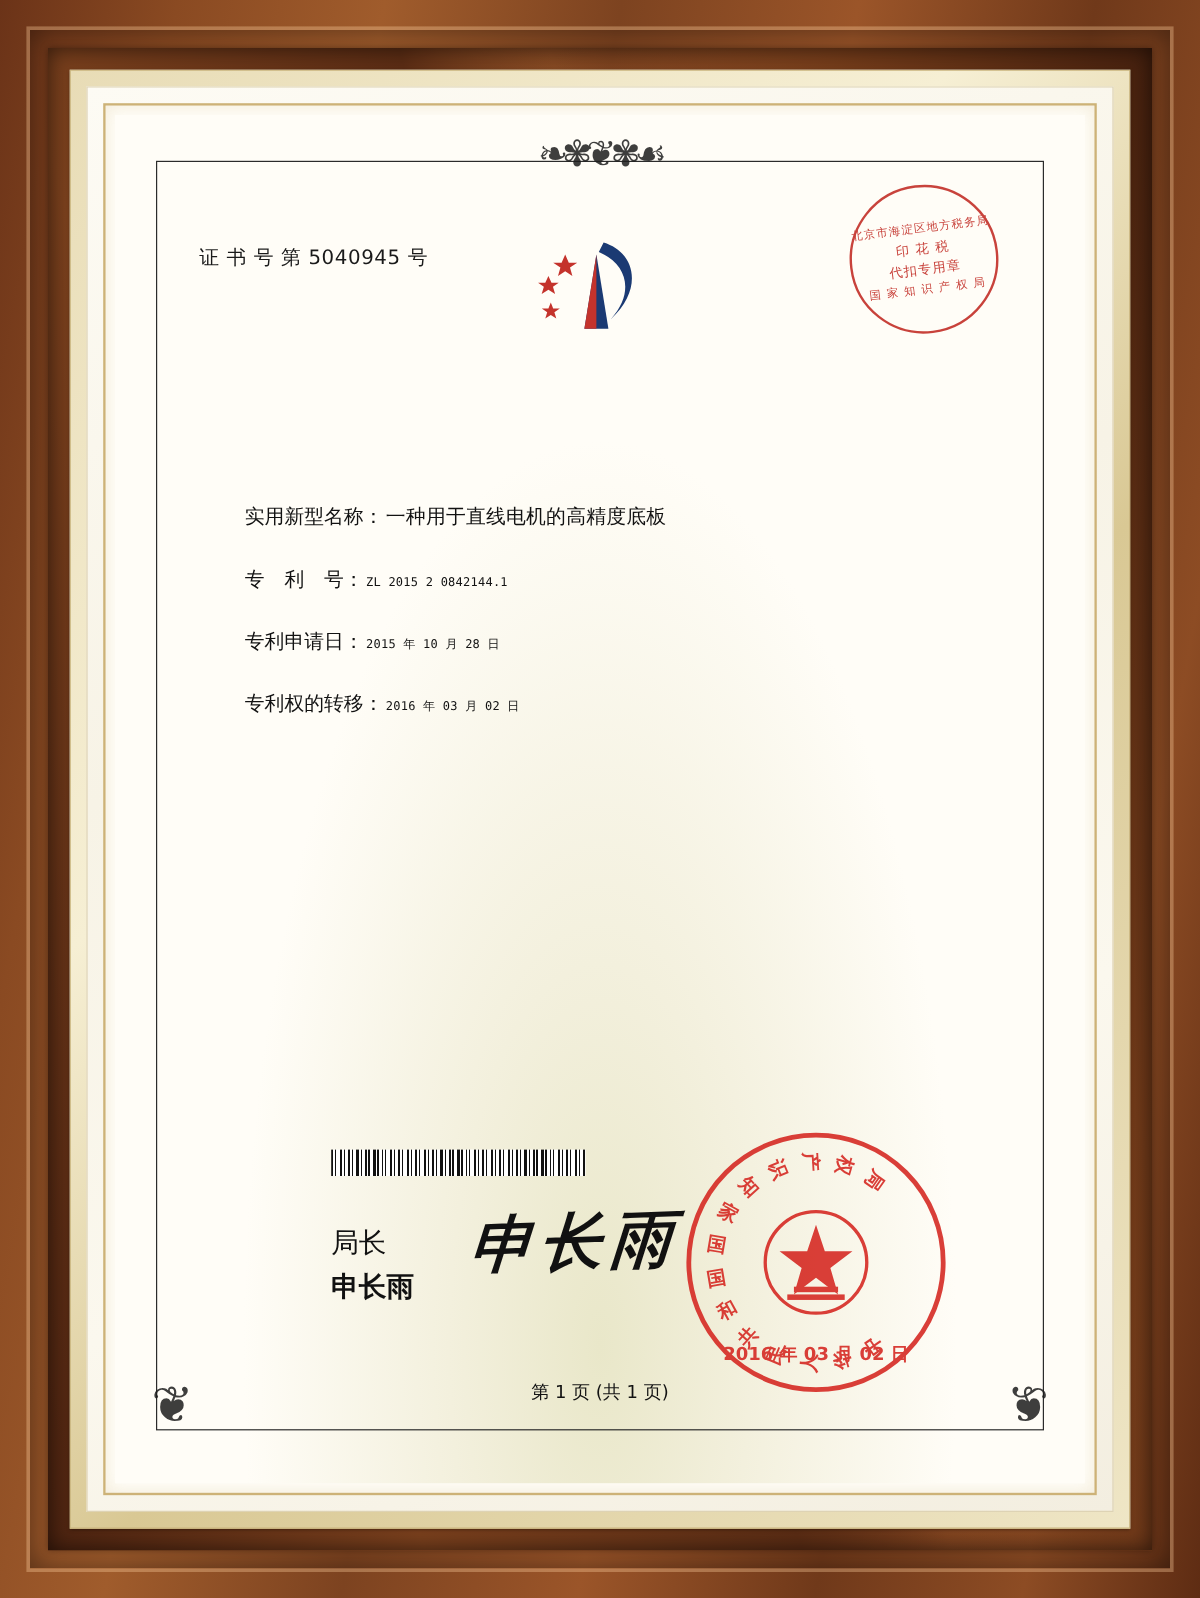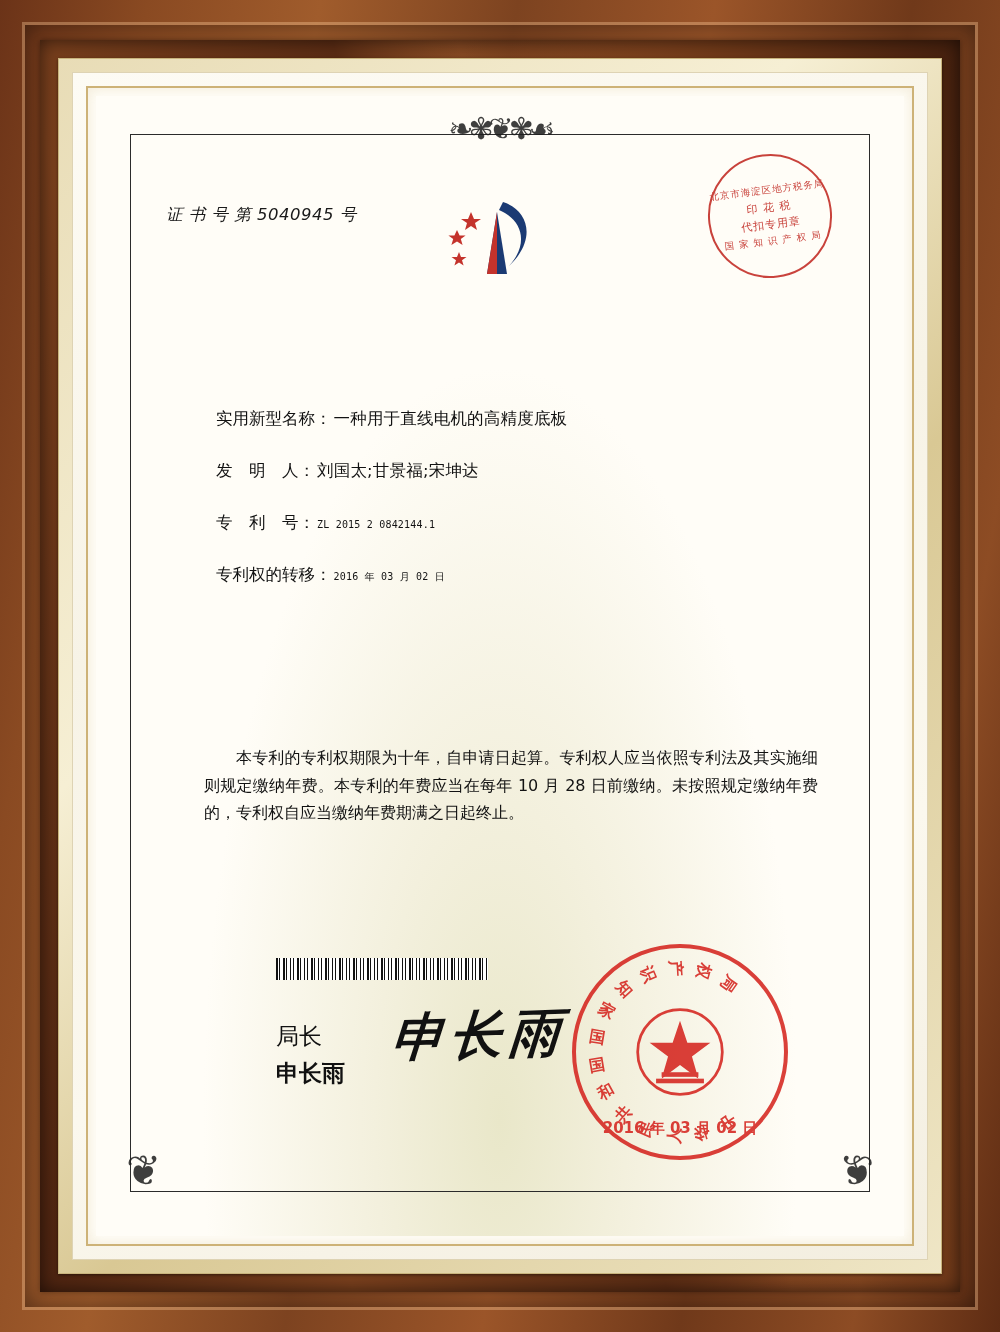--- a/index.html
+++ b/index.html
@@ -91,21 +91,20 @@
   .fil-br { right: 30px; bottom: 44px; transform: scaleX(-1); }
 
   
   .cert-no {
     position: absolute;
     left: 70px; top: 108px;
     font-family: "DejaVu Sans", "Liberation Sans", sans-serif;
     font-size: 16.5px;
     color: #1a1a1a;
     letter-spacing: .5px;
-    font-style: italic;
   }
 
   .logo {
     position: absolute;
     left: 50%; top: 92px;
     transform: translateX(-50%);
     width: 150px; height: 100px;
   }
 
   .seal-top {
@@ -139,23 +138,22 @@
     font-family: "DejaVu Sans", "Liberation Sans", sans-serif;
     font-size: 43px;
     font-weight: bold;
     letter-spacing: 5px;
     color: #111;
   }
 
   
   .fields {
     position: absolute;
-    left: 108px; top: 312px;
+    left: 108px; top: 324px;
     right: 70px;
-    margin-left: 12px;
   }
   .field-row {
     display: flex;
     align-items: baseline;
     margin-bottom: 30px;
     font-size: 16.5px;
     color: #121212;
   }
   .field-label {
     white-space: pre;
@@ -299,35 +297,34 @@
       <div class="st-arc2">国 家 知 识 产 权 局</div>
     </div>
 
 
     <div class="fields">
       <div class="field-row">
         <span class="field-label">实用新型名称：</span>
         <span class="field-value">一种用于直线电机的高精度底板</span>
       </div>
       <div class="field-row">
-        <span class="field-label">发　明　人：</span>
-        <span class="field-value">刘国太;甘景福;宋坤达</span>
+        <span class="field-label">专　利　号：</span>
+        <span class="field-value mono">ZL 2015 2 0842144.1</span>
       </div>
       <div class="field-row">
-        <span class="field-label">专　利　号：</span>
-        <span class="field-value mono">ZL 2015 2 0842144.1</span>
+        <span class="field-label">专利申请日：</span>
+        <span class="field-value mono">2015 年 10 月 28 日</span>
       </div>
       <div class="field-row">
         <span class="field-label">专利权的转移：</span>
         <span class="field-value mono">2016 年 03 月 02 日</span>
       </div>
     </div>
 
     <div class="paragraphs">
-      <p>本专利的专利权期限为十年，自申请日起算。专利权人应当依照专利法及其实施细则规定缴纳年费。本专利的年费应当在每年 10 月 28 日前缴纳。未按照规定缴纳年费的，专利权自应当缴纳年费期满之日起终止。</p>
     </div>
 
     <div class="barcode"></div>
 
     <div class="sig-label">
       <div class="l1">局长</div>
       <div class="l2">申长雨</div>
     </div>
     <div class="signature">申长雨</div>
 
@@ -350,14 +347,15 @@
         </div>
       <svg class="seal-star" viewBox="0 0 100 100">
         <circle cx="50" cy="50" r="46" fill="none" stroke="#d5251f" stroke-width="3"></circle>
         <polygon fill="#d5251f" points="50,16 58,40 83,40 63,55 70,79 50,64 30,79 37,55 17,40 42,40"></polygon>
         <rect x="30" y="72" width="40" height="5" fill="#d5251f"></rect>
         <rect x="24" y="79" width="52" height="5" fill="#d5251f"></rect>
       </svg>
       <div class="seal-date">2016 年 03 月 02 日</div>
     </div>
 
+    <div class="page-footer">第 1 页 (共 1 页)</div>
   </div>
 </div>
 
 </body></html>

